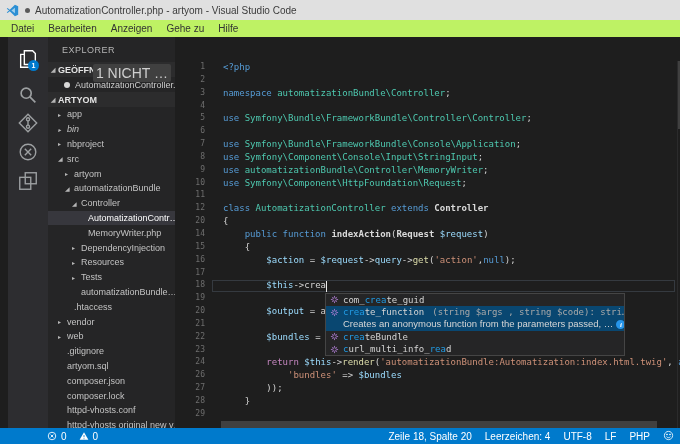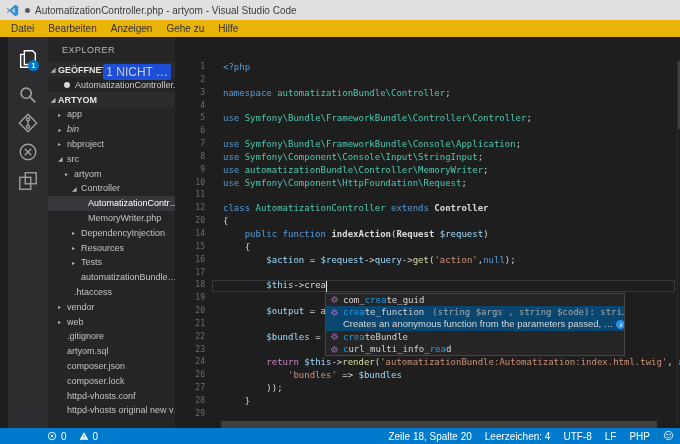--- a/index.html
+++ b/index.html
@@ -7,43 +7,43 @@
   .window { position:relative; width:680px; height:444px; overflow:hidden;
             font-family:"Liberation Sans", sans-serif; user-select:none; }
 
   
   .titlebar { position:absolute; left:0; top:0; width:680px; height:20px;
               background:#e0e0e0; display:flex; align-items:center; padding-left:6px;
               font-size:10px; color:#3b3b3b; }
   .titlebar .logo { width:13px; height:13px; margin-right:6px; }
   .dirty-dark { width:5px; height:5px; border-radius:50%; background:#5a5a5a; margin-right:5px; }
   .menubar { position:absolute; left:0; top:20px; width:680px; height:17px;
-             background:#eab308; display:flex; align-items:center; padding-left:4px;
+             background:#bef264; display:flex; align-items:center; padding-left:4px;
              font-size:10px; color:#333; }
   .menu-item { padding:0 7px; height:100%; display:flex; align-items:center; cursor:default; }
 
   
   .main { position:absolute; left:8px; top:37px; width:680px; height:317px; }
 
   .activitybar { position:absolute; left:0; top:0; width:40px; height:391px; background:#2d2d30; }
   .ab-item { position:absolute; left:0; width:40px; height:28px; display:flex;
              align-items:center; justify-content:center; }
   .ab-item svg { width:22px; height:22px; }
   .ab-badge { position:absolute; left:20px; top:15px; width:11px; height:11px; border-radius:50%;
               background:#007acc; color:#fff; font-size:7px; display:flex; align-items:center;
               justify-content:center; font-weight:bold; }
 
   .sidebar { position:absolute; left:40px; top:0; width:127px; height:391px;
              background:#252526; color:#c3c3c3; overflow:hidden; }
   .explorer-title { padding:8px 0 7px 14px; font-size:9px; letter-spacing:.5px; color:#b5b5b5; }
   .section-head { position:relative; height:15px; display:flex; align-items:center;
                   background:#2c2c2d; font-size:9px; font-weight:bold; color:#e3e3e3; }
   .section-head .twisty { width:10px; text-align:center; font-size:6px; color:#b5b5b5; }
-  .oe-badge { position:absolute; right:4px; top:2px; background:#1d4ed8; color:#cfcfcf;
-              font-size:12px; font-weight:normal; border-radius:2px; padding:1px 3px; }
+  .oe-badge { position:absolute; right:4px; top:2px; background:#404040; color:#cfcfcf;
+              font-size:14px; font-weight:normal; border-radius:2px; padding:1px 3px; }
   .oe-row { height:15px; display:flex; align-items:center; font-size:9px; color:#cccccc; }
   .oe-dot { width:6px; height:6px; border-radius:50%; background:#d8d8d8; margin:0 5px 0 16px; flex:none; }
   .tree { width:127px; }
   .tree-row { height:14.8px; display:flex; align-items:center; font-size:9px;
               white-space:nowrap; overflow:hidden; color:#c3c3c3; }
   .tree-row.selected { background:#37373d; color:#ffffff; }
   .twisty2 { width:9px; flex:none; font-size:6px; color:#b5b5b5; text-align:left; }
 
   
   .editor { position:absolute; left:167px; top:0; width:513px; height:391px; background:#1e1e1e; }
@@ -191,20 +191,24 @@
             <span class="twisty2">▸</span>
             <span>nbproject</span>
           </div>
           <div class="tree-row" style="padding-left: 10px;">
             <span class="twisty2">◢</span>
             <span>src</span>
           </div>
           <div class="tree-row" style="padding-left: 17px;">
             <span class="twisty2">▸</span>
             <span>artyom</span>
+          </div>
+          <div class="tree-row" style="padding-left: 17px;">
+            <span class="twisty2">◢</span>
+            <span>automatizationBundle</span>
           </div>
           <div class="tree-row" style="padding-left: 24px;">
             <span class="twisty2">◢</span>
             <span>Controller</span>
           </div>
           <div class="tree-row selected" style="padding-left: 31px;">
             <span class="twisty2"></span>
             <span>AutomatizationContr…</span>
           </div>
           <div class="tree-row" style="padding-left: 31px;">

